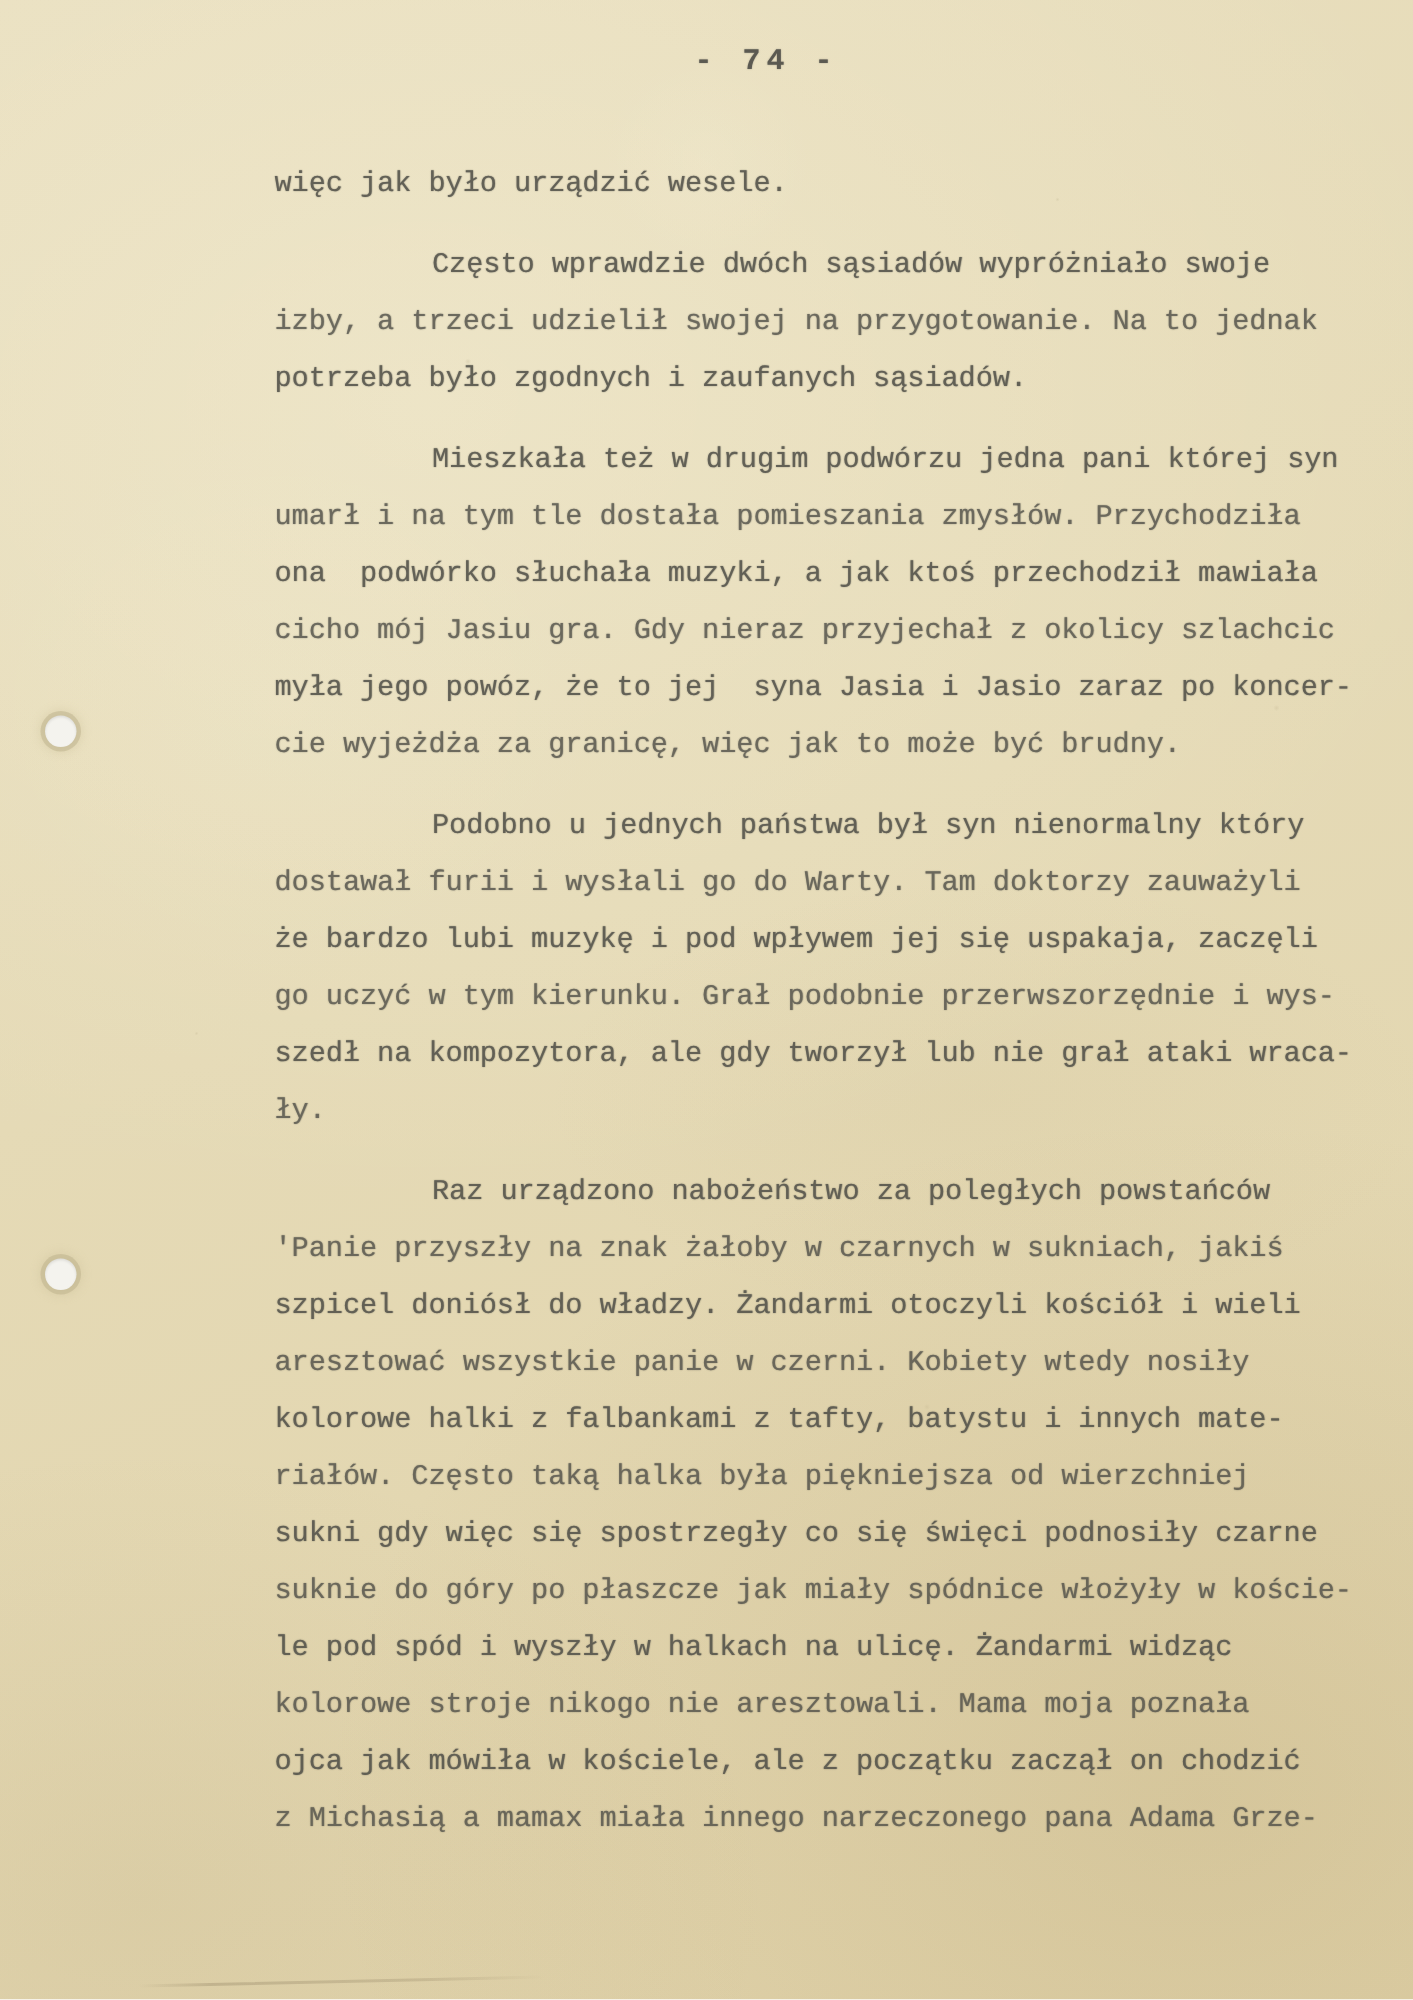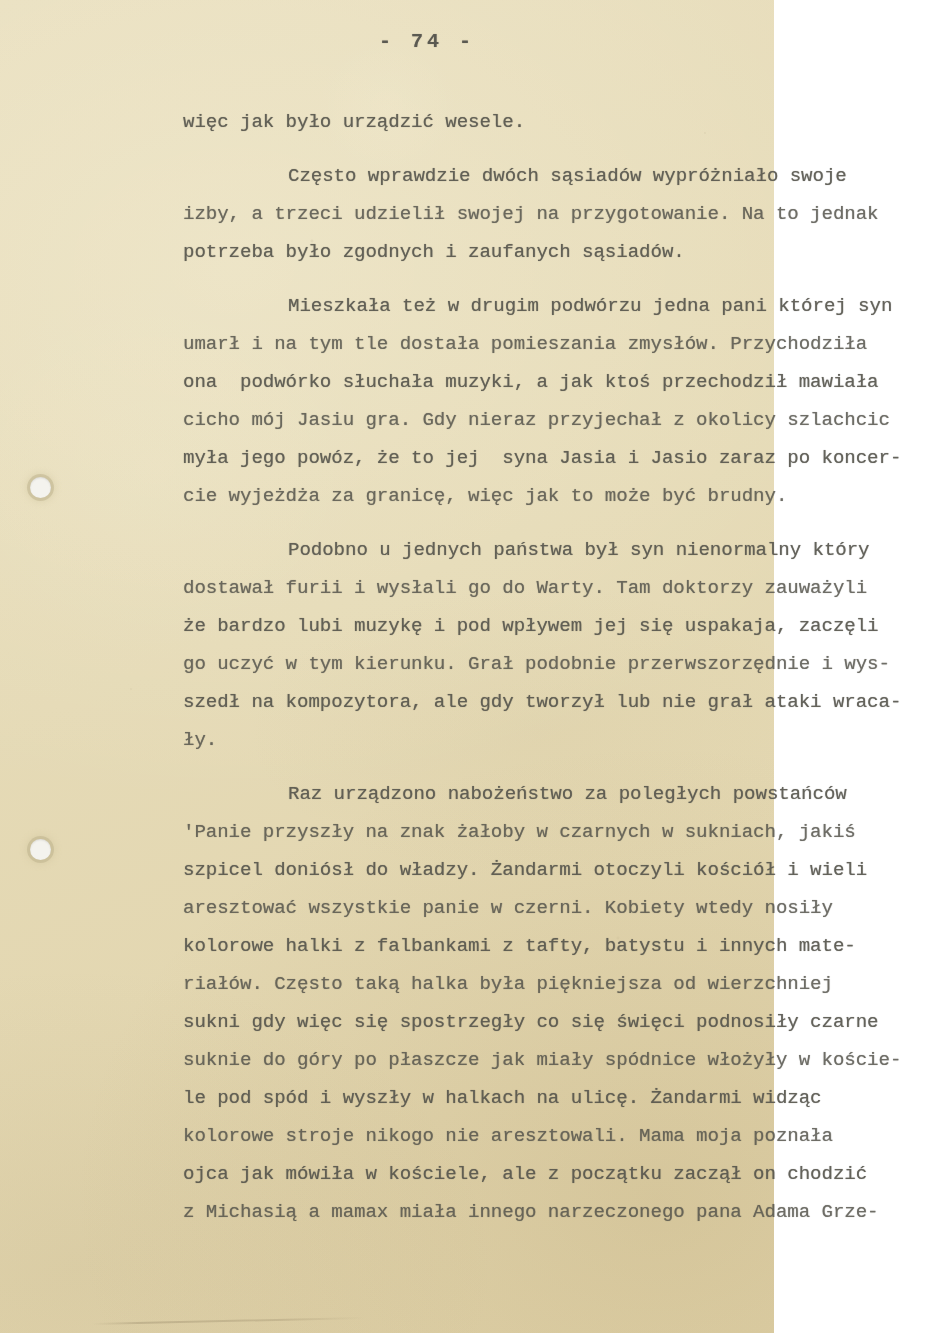--- a/index.html
+++ b/index.html
@@ -7,21 +7,21 @@
     padding: 0;
   }
   body {
     width: 942px;
     height: 1333px;
     overflow: hidden;
     font-family: "Liberation Mono", "DejaVu Sans Mono", monospace;
   }
   .paper {
     position: relative;
-    width: 774px;
+    width: 942px;
     height: 1333px;
     background:
       radial-gradient(ellipse 1200px 900px at 30% 20%, rgba(255,252,235,0.25), rgba(255,252,235,0) 60%),
       radial-gradient(ellipse 900px 700px at 85% 90%, rgba(160,135,80,0.18), rgba(160,135,80,0) 65%),
       radial-gradient(ellipse 700px 500px at 10% 95%, rgba(150,130,85,0.10), rgba(150,130,85,0) 60%),
       linear-gradient(160deg, #e9dfbf 0%, #e5dab6 45%, #e0d2a9 100%);
   }
   
   .texture {
     position: absolute;

